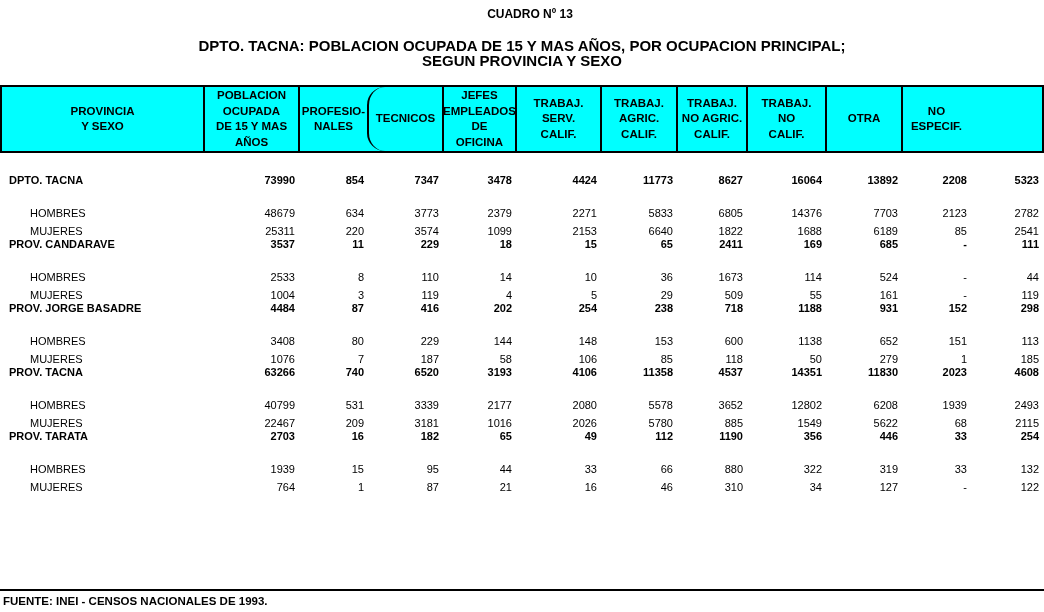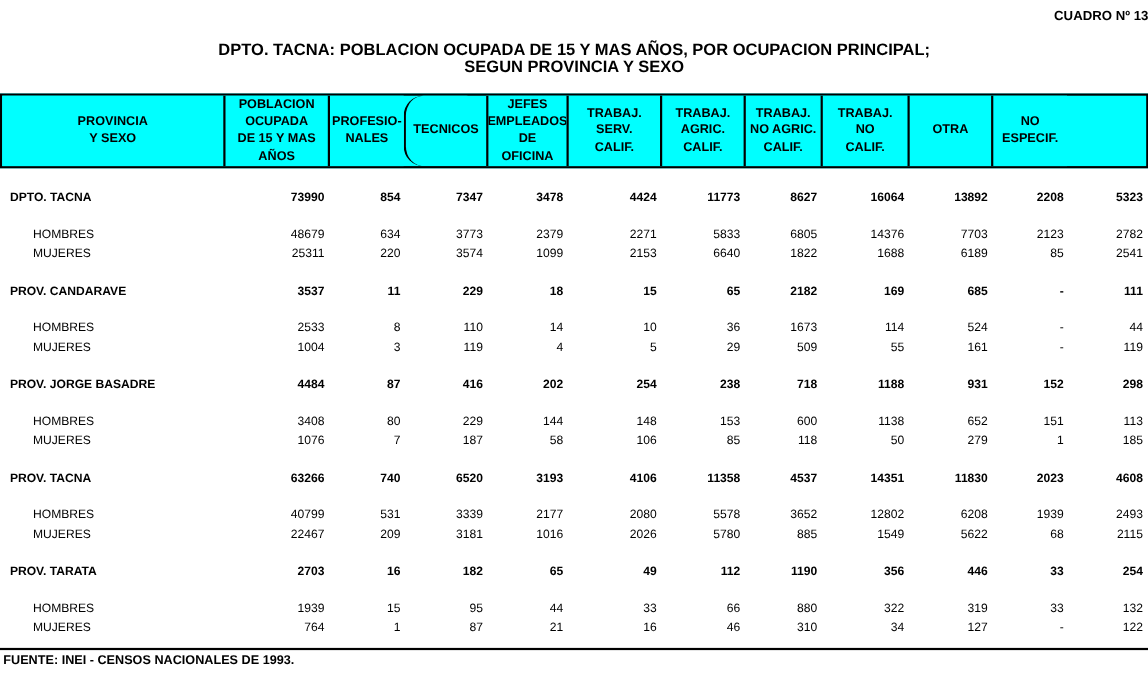--- a/index.html
+++ b/index.html
@@ -14,21 +14,21 @@
     background: #ffffff;
     font-family: "Liberation Sans", sans-serif;
     color: #000000;
     overflow: hidden;
   }
   .title {
     position: absolute;
     top: 7px;
     left: 0;
     width: 100%;
-    text-align: right;
+    text-align: center;
     font-size: 12px;
     font-weight: bold;
     text-indent: 16px;
   }
   .subtitle {
     position: absolute;
     left: 0;
     width: 100%;
     text-align: center;
     font-size: 15px;
@@ -67,21 +67,21 @@
 
   .tbody { width: 1044px; }
   .trow {
     display: grid;
     grid-template-columns: 201px 95px 69px 75px 73px 85px 76px 70px 79px 76px 69px 72px;
     padding: 0 2px;
     height: 13px;
     line-height: 13px;
     font-size: 11px;
   }
-  .trow.group-row { font-weight: bold; margin-top: 21px; }
+  .trow.group-row { font-weight: bold; }
   .tbody .group-row:first-child { margin-top: 21px; }
   .trow.sub-row { margin-top: 5px; }
   .trow.first-sub { margin-top: 20px; }
   .td { overflow: hidden; }
   .td.num { text-align: right; padding-right: 3px; }
   .group-row .td.label { padding-left: 7px; }
   .sub-row .td.label { padding-left: 28px; }
 
   .bottom-rule {
     position: absolute;
@@ -102,21 +102,21 @@
 </head>
 <body>
 
 <div class="page">
   <div class="title">CUADRO Nº 13</div>
   <div class="subtitle s1">DPTO. TACNA: POBLACION OCUPADA DE 15 Y MAS AÑOS, POR OCUPACION PRINCIPAL;</div>
   <div class="subtitle s2">SEGUN PROVINCIA Y SEXO</div>
 
   <div class="table-wrap">
     <div class="thead" id="thead" style="background: rgb(0, 255, 255);">
-        <div class="th first" style="background: rgb(0, 255, 255);">PROVINCIA
+        <div class="th first" style="background: rgb(0, 255, 255); border-radius: 12px;">PROVINCIA
 Y SEXO</div>
         <div class="th" style="background: rgb(0, 255, 255);">POBLACION
 OCUPADA
 DE 15 Y MAS
 AÑOS</div>
         <div class="th" style="background: rgb(0, 255, 255);">PROFESIO-
 NALES</div>
         <div class="th" style="background: rgb(0, 255, 255); border-radius: 18px;">TECNICOS</div>
         <div class="th" style="background: rgb(0, 255, 255);">JEFES
 EMPLEADOS
@@ -182,21 +182,21 @@
           <div class="td num">2541</div>
         </div>
         <div class="trow group-row">
           <div class="td label">PROV. CANDARAVE</div>
           <div class="td num">3537</div>
           <div class="td num">11</div>
           <div class="td num">229</div>
           <div class="td num">18</div>
           <div class="td num">15</div>
           <div class="td num">65</div>
-          <div class="td num">2182</div>
+          <div class="td num">2411</div>
           <div class="td num">169</div>
           <div class="td num">685</div>
           <div class="td num">-</div>
           <div class="td num">111</div>
         </div>
         <div class="trow sub-row first-sub">
           <div class="td label">HOMBRES</div>
           <div class="td num">2533</div>
           <div class="td num">8</div>
           <div class="td num">110</div>

